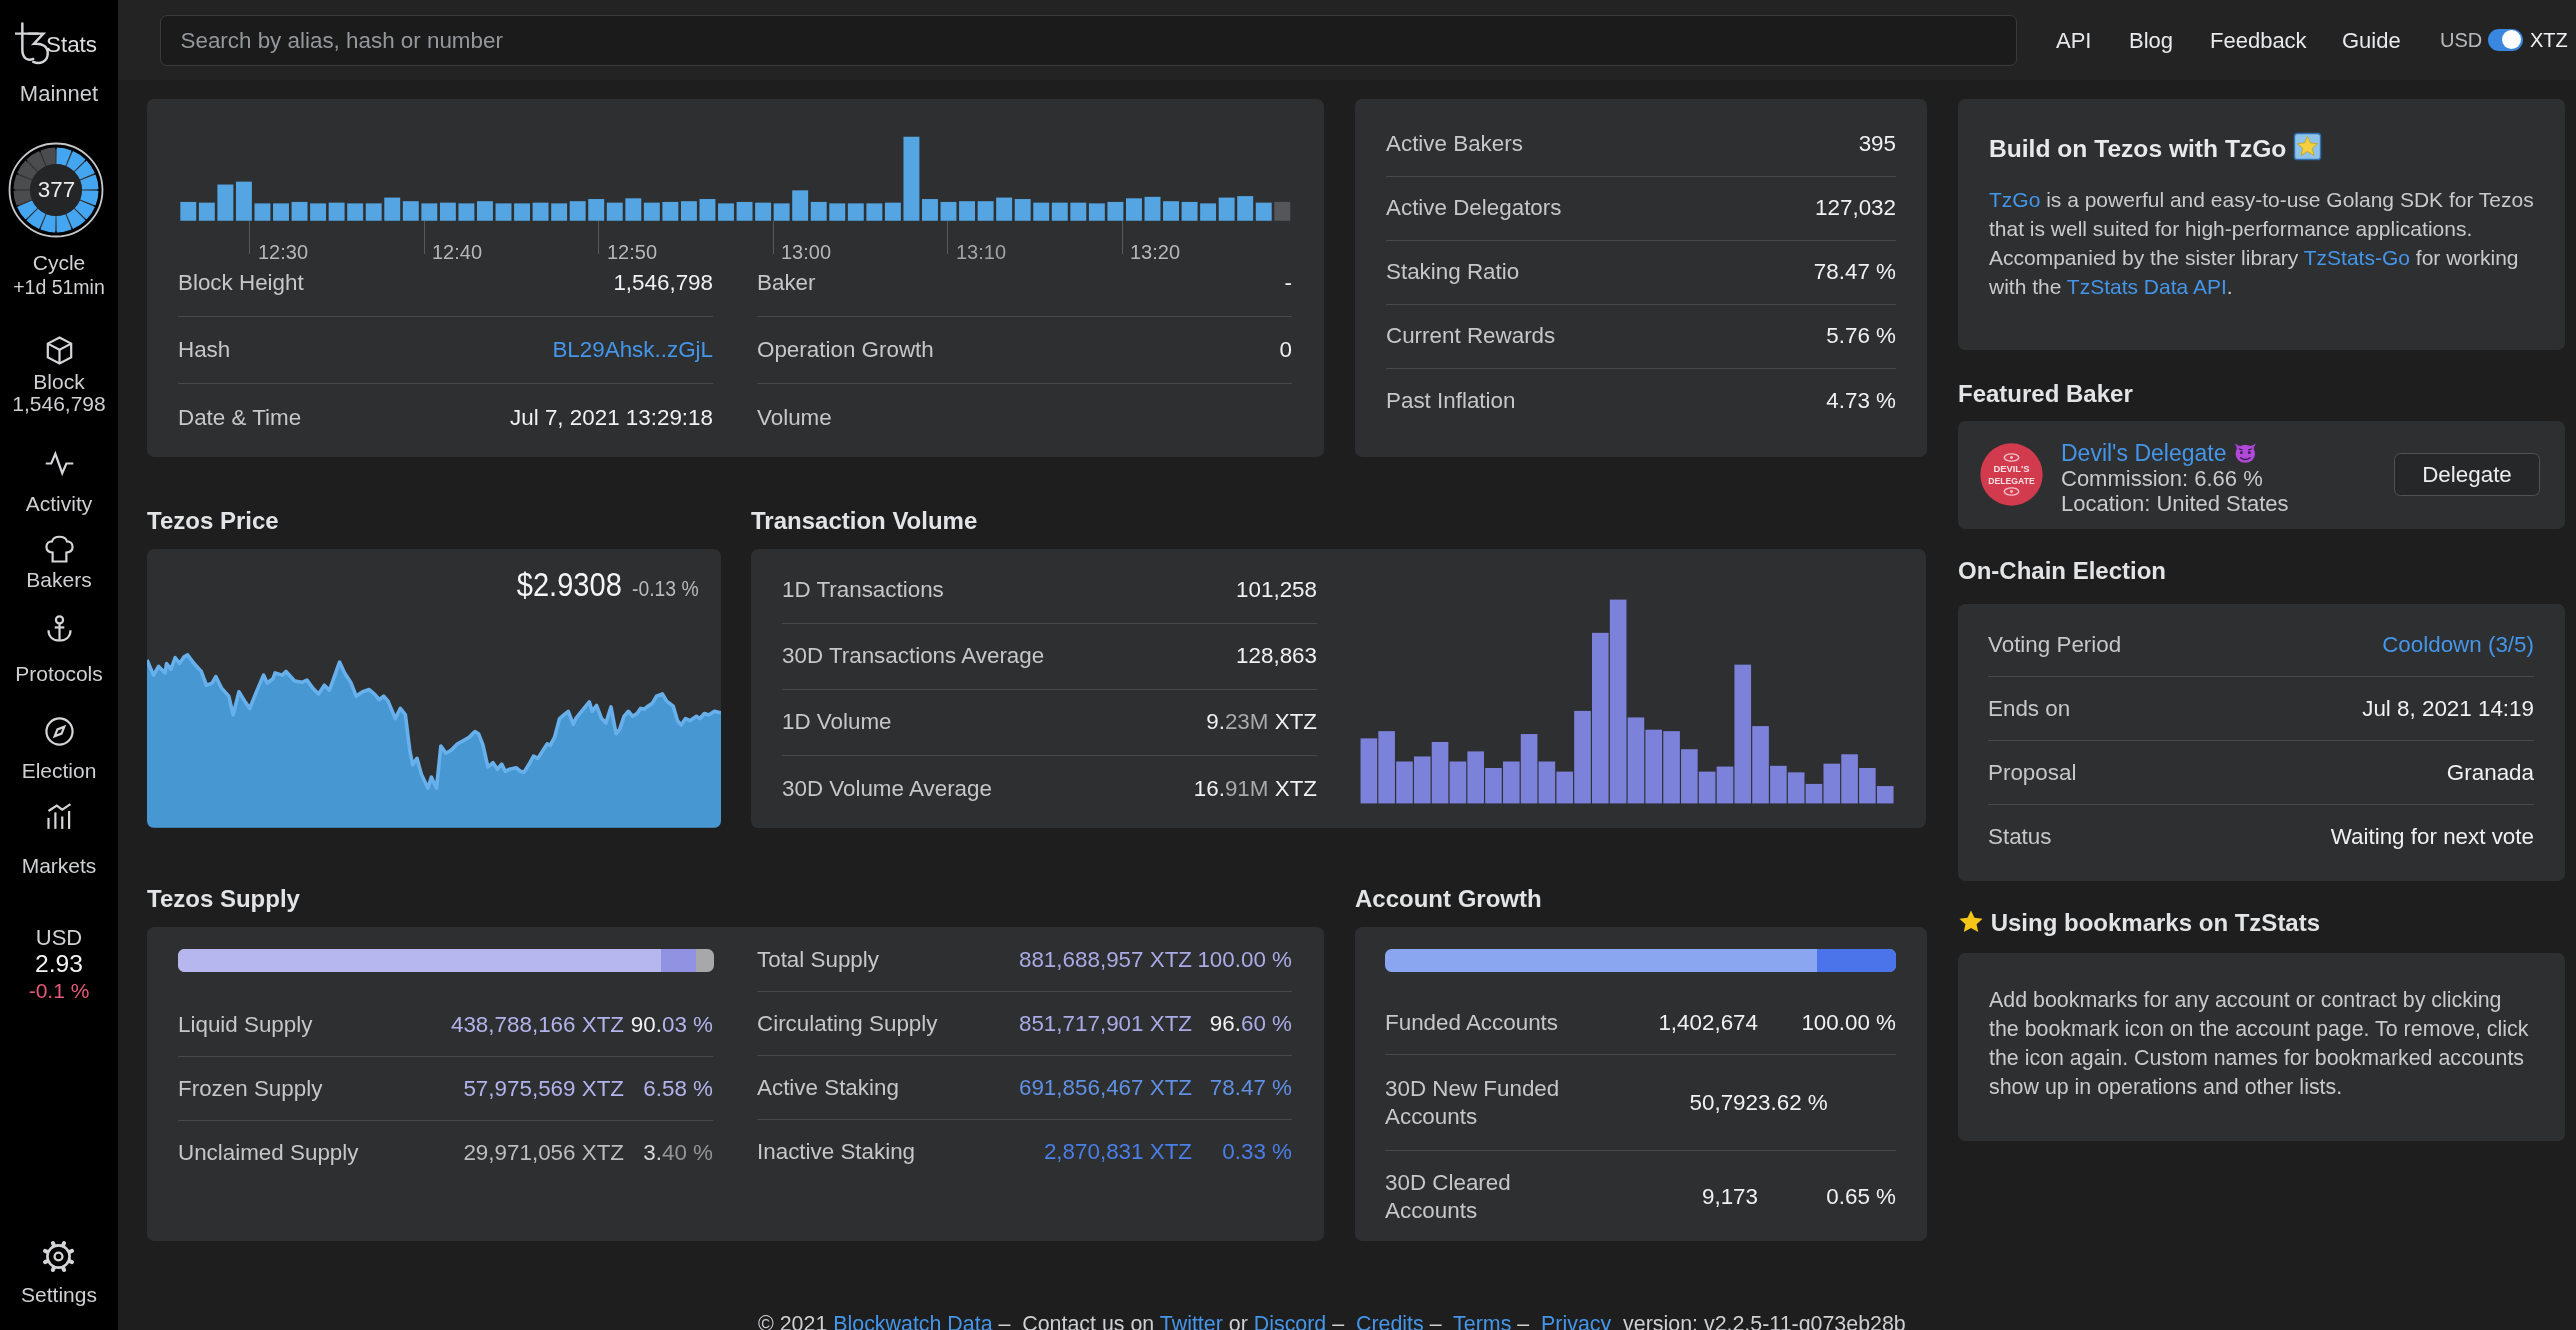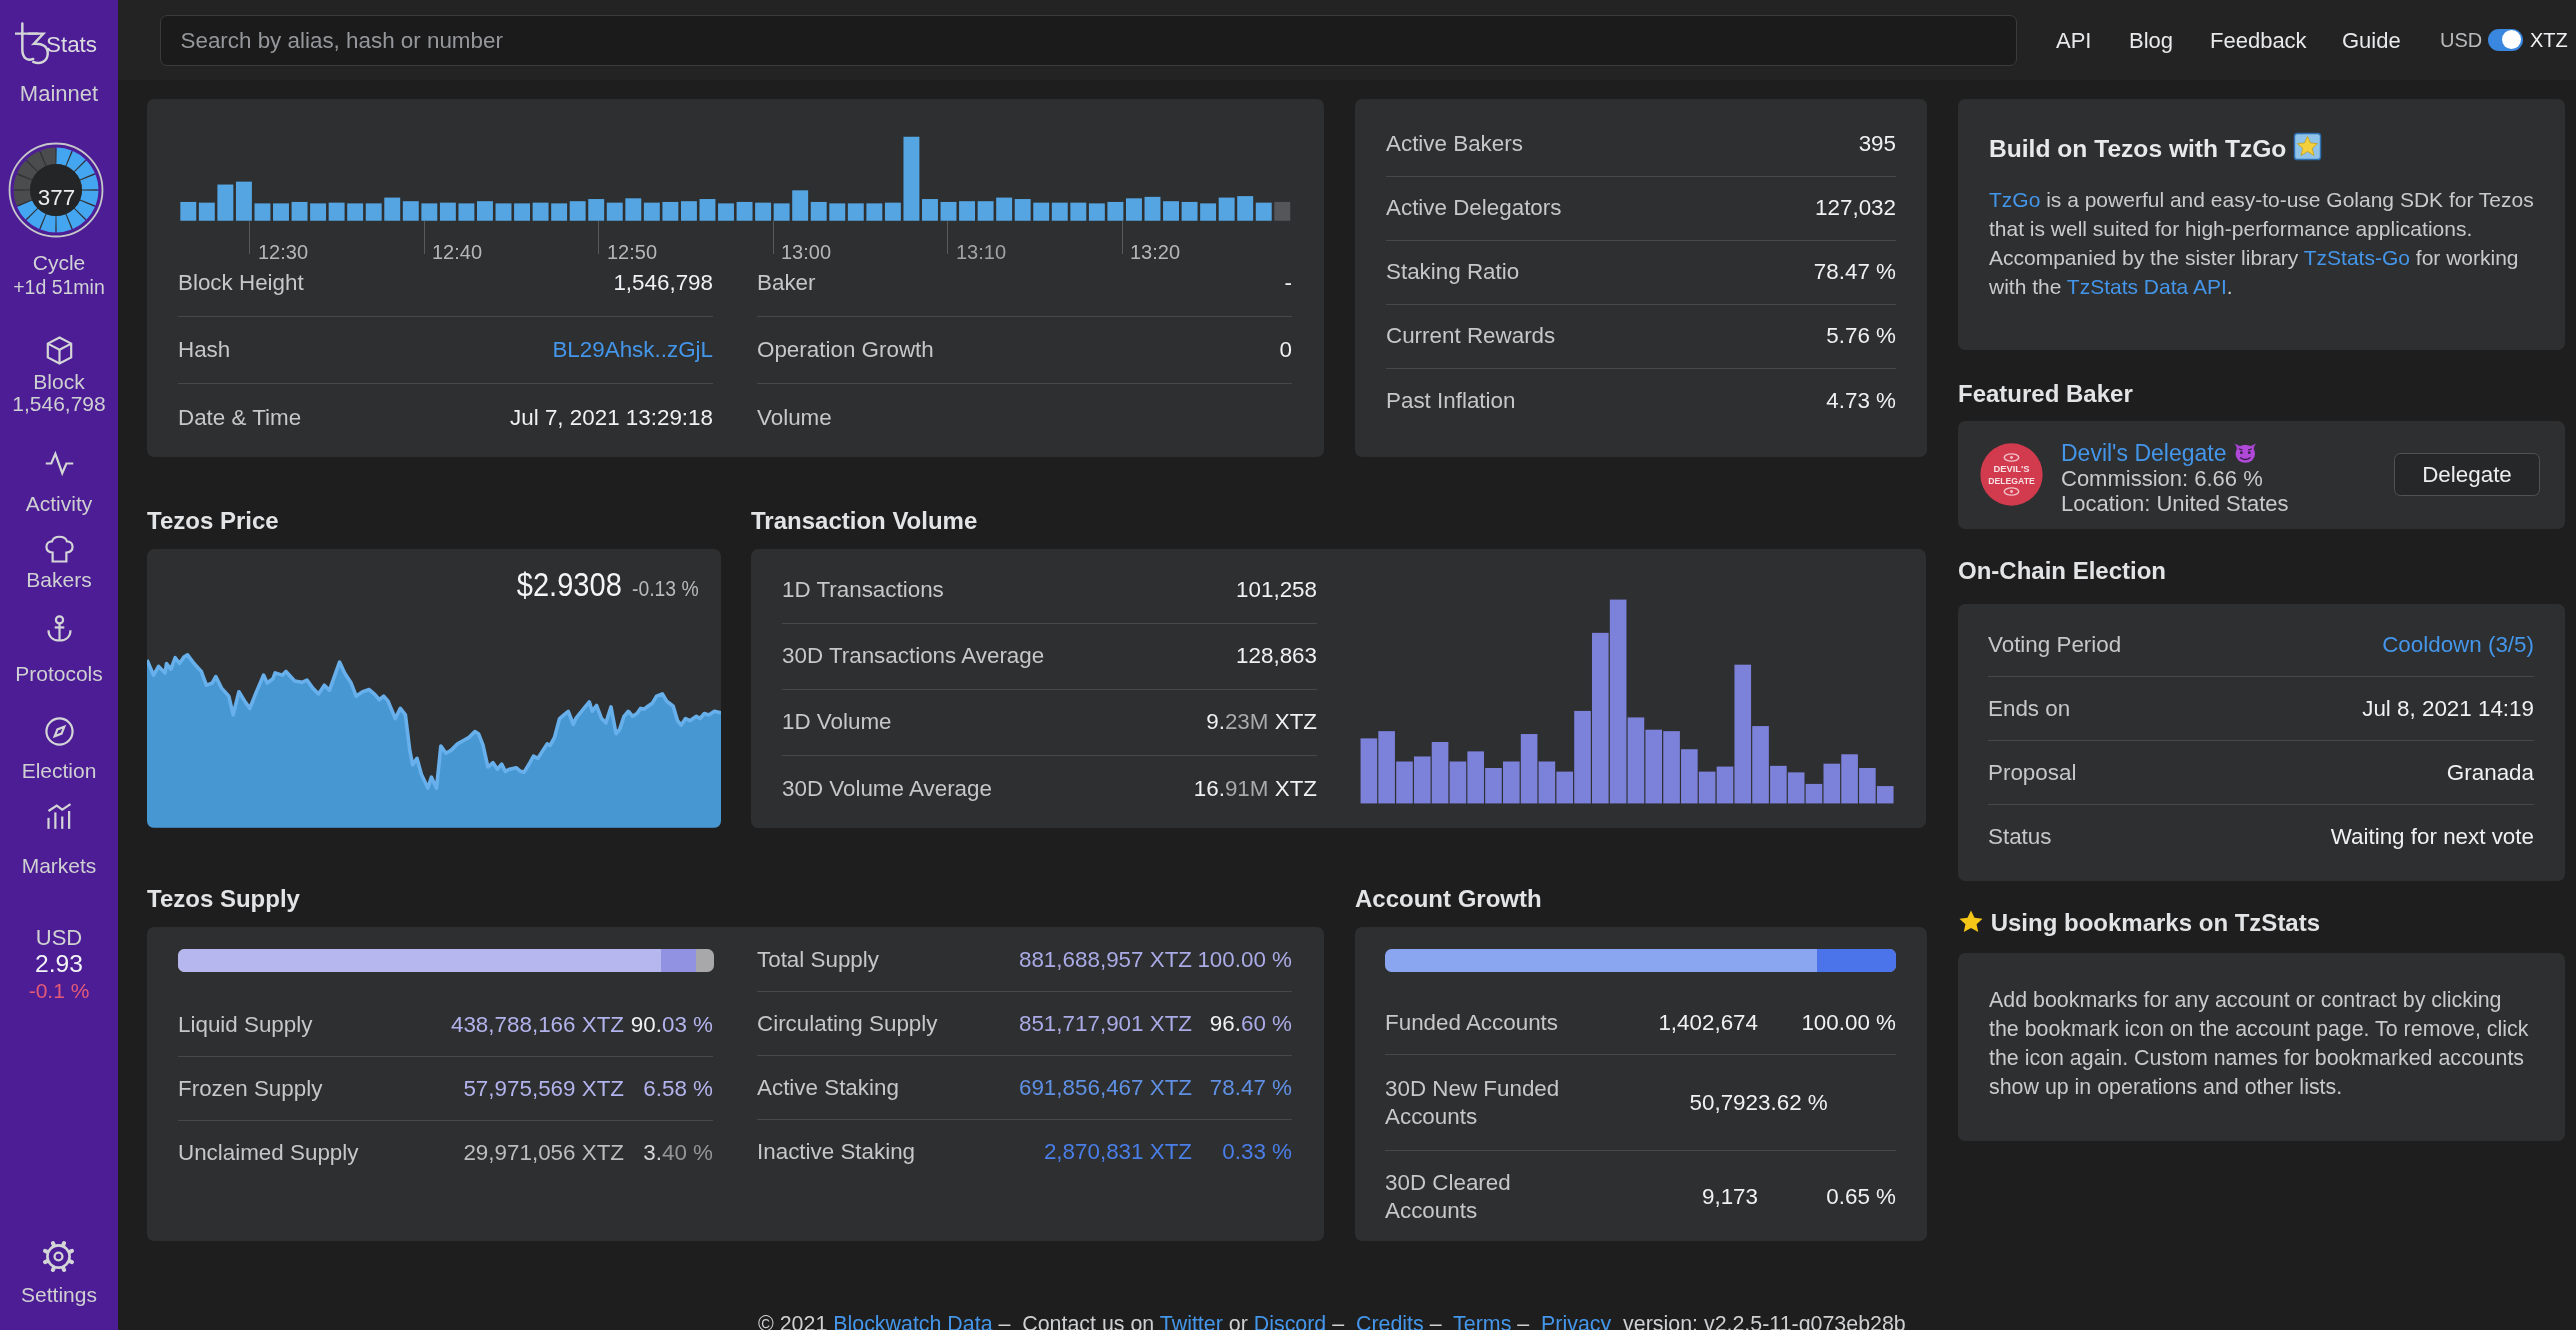--- a/index.html
+++ b/index.html
@@ -8,21 +8,21 @@
 .row { display:flex; justify-content:space-between; align-items:center; border-bottom:0.7px solid #47484a; }
 .row.last { border-bottom:none; }
 .lbl { color:#c6c7c9; font-size:22.4px; }
 .val { color:#f0f1f3; font-size:22.4px; }
 a, .link { color:#4496ea; text-decoration:none; }
 .flink { color:#4496ea; text-decoration:underline; text-underline-offset:2.9px; }
 .dim { color:#a9aaac; }
 </style></head>
 <body>
 
-<div class="abs" style="left:0;top:0;width:118px;height:1331px;background:#4c1d95">
+<div class="abs" style="left:0;top:0;width:118px;height:1331px;background:#000000">
 
   <svg class="abs" style="left:14.5px;top:22px" width="35" height="45" viewBox="0 0 48 62">
     <g fill="none" stroke="#d4d5d7" stroke-width="3.4" stroke-linecap="round">
       <path d="M10 2 V38 C10 50 17 54 25 51"></path>
       <path d="M1 16 H31"></path>
       <path d="M19 16 H39 L26 30 C38 29 45 34 45 43 C45 55 34 59 25 55"></path>
     </g>
   </svg>
   <div class="abs" style="left:46px;top:32px;font-size:22.4px;color:#dcdddf">Stats</div>
   <div class="abs" style="left:0;top:81px;width:118px;text-align:center;font-size:22px;color:#cfd0d2">Mainnet</div>
@@ -40,21 +40,21 @@
       <path d="M67.0,127.0 A59,59 0 0 1 46.4,122.9 L54.8,101.5 A36,36 0 0 0 67.4,104.0 Z" fill="#44a6f0"></path>
       <path d="M44.5,122.1 A59,59 0 0 1 27.0,110.4 L43.0,93.9 A36,36 0 0 0 53.6,101.0 Z" fill="#44a6f0"></path>
       <path d="M25.6,109.0 A59,59 0 0 1 13.9,91.5 L35.0,82.4 A36,36 0 0 0 42.1,93.0 Z" fill="#44a6f0"></path>
       <path d="M13.1,89.6 A59,59 0 0 1 9.0,69.0 L32.0,68.6 A36,36 0 0 0 34.5,81.2 Z" fill="#4b4c4e"></path>
       <path d="M9.0,67.0 A59,59 0 0 1 13.1,46.4 L34.5,54.8 A36,36 0 0 0 32.0,67.4 Z" fill="#4b4c4e"></path>
       <path d="M13.9,44.5 A59,59 0 0 1 25.6,27.0 L42.1,43.0 A36,36 0 0 0 35.0,53.6 Z" fill="#4b4c4e"></path>
       <path d="M27.0,25.6 A59,59 0 0 1 44.5,13.9 L53.6,35.0 A36,36 0 0 0 43.0,42.1 Z" fill="#4b4c4e"></path>
       <path d="M46.4,13.1 A59,59 0 0 1 67.0,9.0 L67.4,32.0 A36,36 0 0 0 54.8,34.5 Z" fill="#4b4c4e"></path>
       <circle cx="68" cy="68" r="36" fill="#242526"></circle>
     </svg>
-  <div class="abs" style="left:0;top:185px;width:113px;text-align:center;font-size:22.4px;color:#eceded">377</div>
+  <div class="abs" style="left:0;top:177px;width:113px;text-align:center;font-size:22.4px;color:#eceded">377</div>
   <div class="abs" style="left:0;top:251px;width:118px;text-align:center;font-size:21px;color:#d2d3d5">Cycle</div>
   <div class="abs" style="left:0;top:276px;width:118px;text-align:center;font-size:19.5px;color:#d2d3d5">+1d 51min</div>
 
   <svg class="abs" style="left:43px;top:334px" width="33" height="33" viewBox="0 0 24 24" fill="none" stroke="#d4d5d7" stroke-width="1.6">
       <path d="M12 2.5 L20.5 7 V17 L12 21.5 L3.5 17 V7 Z"></path>
       <path d="M3.5 7 L12 11.5 L20.5 7"></path>
       <path d="M12 11.5 V21.5"></path>
     </svg>
   <div class="abs" style="left:0;top:371px;width:118px;text-align:center;font-size:21px;color:#cfd0d2;line-height:22px">Block<br>1,546,798</div>
 

